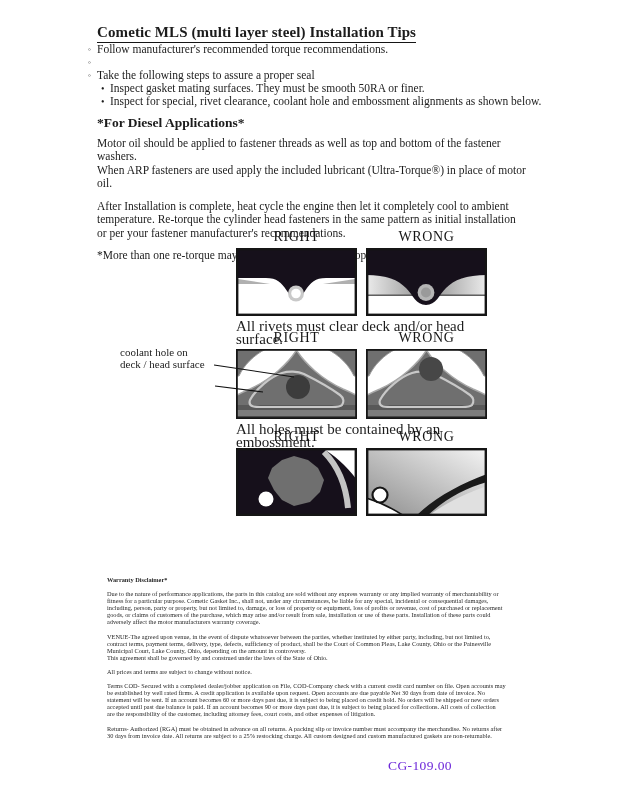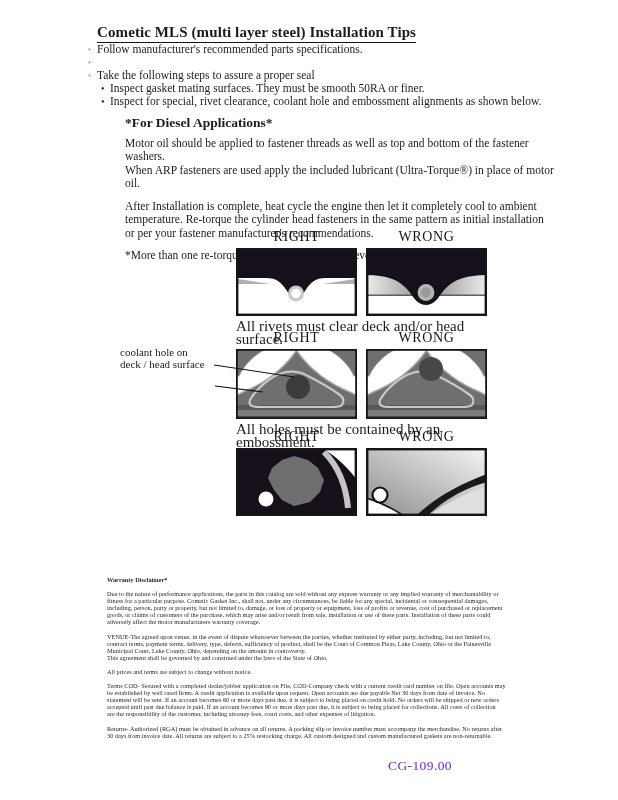--- a/index.html
+++ b/index.html
@@ -12,21 +12,21 @@
     position:absolute; left:97px; top:24px;
     font-size:15px; font-weight:bold; letter-spacing:0.1px;
     border-bottom:1.6px solid #151515; padding-bottom:1px;
   }
   .tips { position:absolute; left:88px; top:43px; font-size:11.5px; line-height:13px; }
   .tip-line { display:flex; align-items:flex-start; }
   .tip-marker { width:9px; font-size:8px; line-height:13px; color:#1c1c1c; flex:0 0 9px; }
   .sub { margin-left:13px; }
   .sub .tip-marker { font-size:10px; }
   
-  .diesel { position:absolute; left:97px; top:116px; width:446px; font-size:11.5px; line-height:13.5px;margin-left:28px; }
+  .diesel { position:absolute; left:97px; top:116px; width:446px; font-size:11.5px; line-height:13.5px; }
   .diesel-h { font-size:13.5px; font-weight:bold; margin:0 0 7px 0; }
   .diesel p { margin:0 0 9px 0; white-space:pre-line; }
   
   .dg-row { position:absolute; }
   .dg-labels { display:flex; gap:9px; width:251px; }
   .dg-labels div { width:121px; text-align:center; font-size:14px; letter-spacing:0.6px; color:#151515; }
   .dg-panels { display:flex; gap:9px; margin-top:3px; }
   .dg-caption { font-size:15px; margin-top:4px; white-space:pre-line; line-height:12.5px; }
   .dg-caption.centered { text-align:left; width:251px; }
   .row1 { left:236px; top:229px; width:251px; }
@@ -48,21 +48,21 @@
 </head>
 <body>
 
 <div class="page">
 
   <div class="title">Cometic MLS (multi layer steel) Installation Tips</div>
 
   <div class="tips">
     <div class="tip-line">
       <span class="tip-marker">◦</span>
-      <span>Follow manufacturer's recommended parts specifications.</span>
+      <span>Follow manufacturer's recommended torque recommendations.</span>
     </div>
     <div class="tip-line">
       <span class="tip-marker">◦</span>
     </div>
     <div class="tip-line">
       <span class="tip-marker">◦</span>
       <span>Take the following steps to assure a proper seal</span>
     </div>
     <div class="tip-line sub">
       <span class="tip-marker">•</span>

